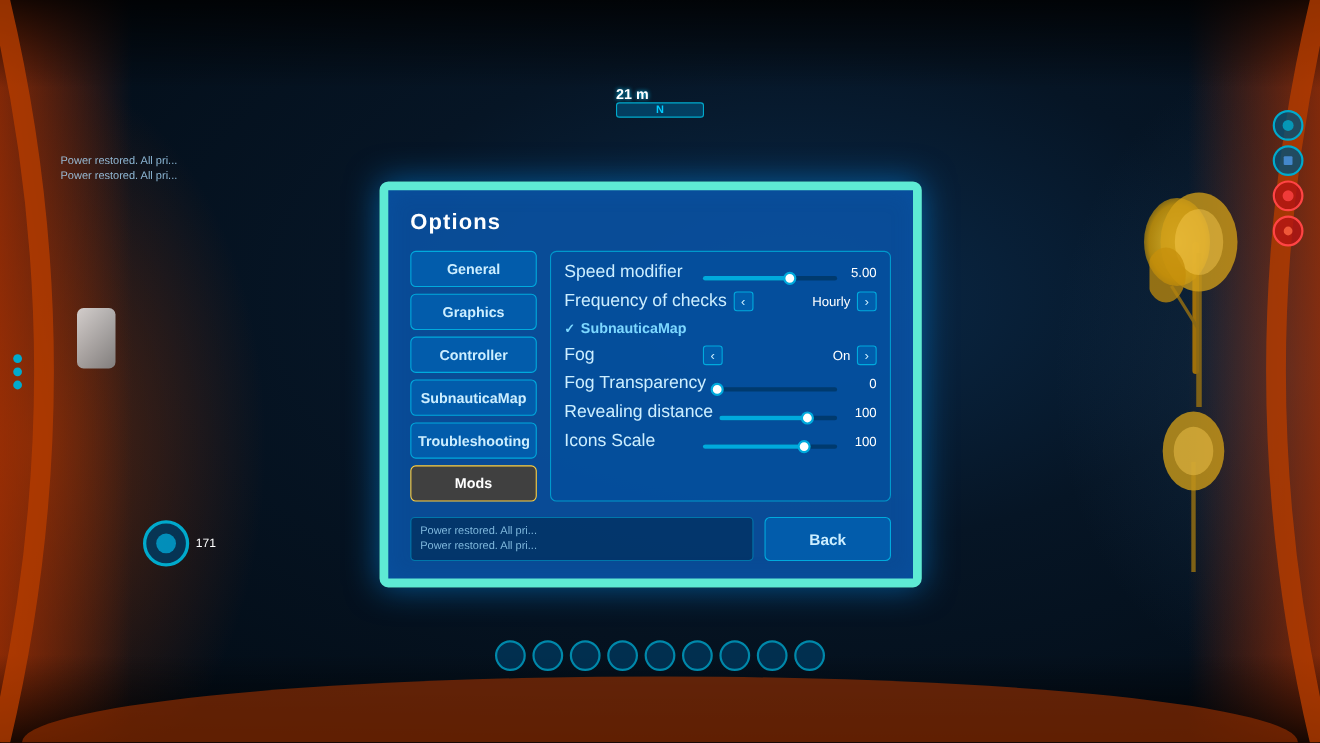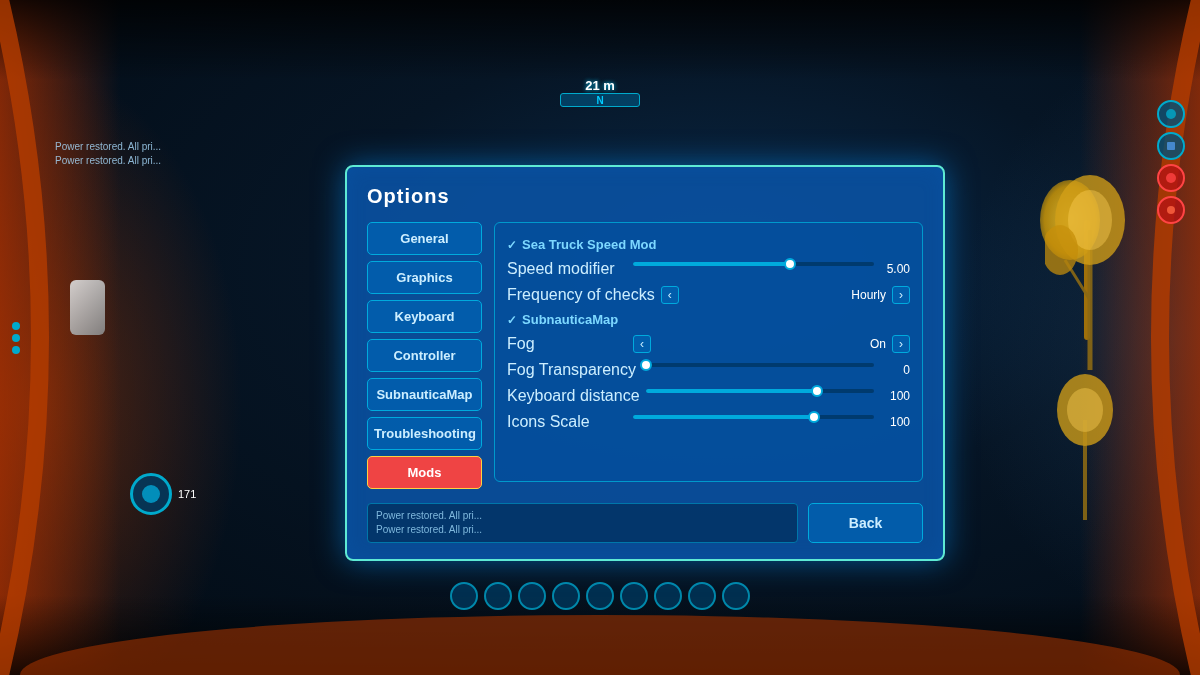--- a/index.html
+++ b/index.html
@@ -89,21 +89,21 @@
 
     
     .hud-compass {
       position: absolute;
       top: 78px;
       left: 50%;
       transform: translateX(-50%);
       z-index: 10;
       display: flex;
       flex-direction: column;
-      align-items: center;
+      align-items: flex-start;
     }
     .compass-value {
       color: #fff;
       font-size: 13px;
       font-weight: bold;
       text-shadow: 0 0 4px #00ccff;
     }
     .compass-bar {
       width: 80px;
       height: 14px;
@@ -201,24 +201,24 @@
       width: 8px; height: 8px;
       border-radius: 50%;
       background: #00aacc;
     }
 
     
     .options-dialog {
       position: absolute;
       top: 165px;
       left: 345px;
-      width: 600px;
+      width: 493px;
       z-index: 20;
       background: rgba(10, 80, 160, 0.92);
-      border: 2px solid #5eead4;
+      border: 8px solid #5eead4;
       border-radius: 8px;
       padding: 18px 20px 16px 20px;
       box-shadow: 0 0 30px rgba(0,150,255,0.5), inset 0 0 20px rgba(0,100,200,0.2);
     }
 
     .options-title {
       color: #fff;
       font-size: 20px;
       font-weight: bold;
       margin-bottom: 14px;
@@ -245,21 +245,21 @@
       border: 1px solid #00aadd;
       border-radius: 5px;
       color: #cceeff;
       font-size: 13px;
       font-weight: bold;
       text-align: center;
       cursor: pointer;
       transition: background 0.1s;
     }
     .nav-btn.active {
-      background: #ef4444;
+      background: #404040;
       border-color: #ffd040;
       color: #fff;
     }
 
     
     .content-panel {
       flex: 1;
       background: rgba(0,80,160,0.5);
       border: 1px solid #0099cc;
       border-radius: 6px;
@@ -309,21 +309,21 @@
       color: #cceeff;
       font-size: 16px;
       min-width: 120px;
       flex-shrink: 0;
     }
 
     
     .slider-container {
       flex: 1;
       display: flex;
-      align-items: flex-start;
+      align-items: flex-end;
       gap: 6px;
     }
     .slider-track {
       flex: 1;
       height: 4px;
       background: #003a6e;
       border-radius: 2px;
       position: relative;
     }
     .slider-fill {
@@ -522,30 +522,28 @@
 </div>
 
 <div class="options-dialog">
   <div class="options-title">Options</div>
 
   <div class="options-body">
 
     <div class="nav-buttons">
       <button class="nav-btn">General</button>
       <button class="nav-btn">Graphics</button>
-      <button class="nav-btn">Keyboard</button>
       <button class="nav-btn">Controller</button>
       <button class="nav-btn">SubnauticaMap</button>
       <button class="nav-btn">Troubleshooting</button>
       <button class="nav-btn active">Mods</button>
     </div>
 
     <div class="content-panel">
 
-      <div class="section-header">Sea Truck Speed Mod</div>
 
       <div class="setting-row">
         <span class="setting-label">Speed modifier</span>
         <div class="slider-container">
           <div class="slider-track">
             <div class="slider-fill" style="width:65%"></div>
             <div class="slider-thumb" style="left:calc(65% - 6px)"></div>
           </div>
           <span class="slider-value">5.00</span>
         </div>
@@ -578,21 +576,21 @@
           <div class="slider-track">
             <div class="slider-fill" style="width:0%"></div>
             <div class="slider-thumb" style="left:calc(0% - 2px)"></div>
           </div>
           <span class="slider-value">0</span>
         </div>
       </div>
 
 
       <div class="setting-row">
-        <span class="setting-label">Keyboard distance</span>
+        <span class="setting-label">Revealing distance</span>
         <div class="slider-container">
           <div class="slider-track">
             <div class="slider-fill" style="width:75%"></div>
             <div class="slider-thumb" style="left:calc(75% - 6px)"></div>
           </div>
           <span class="slider-value">100</span>
         </div>
       </div>
 
       <div class="setting-row">

